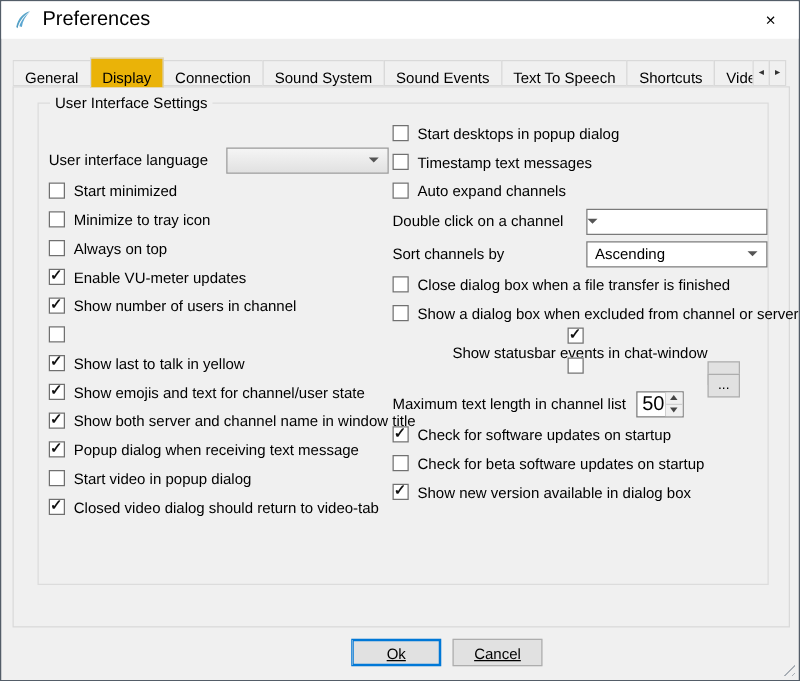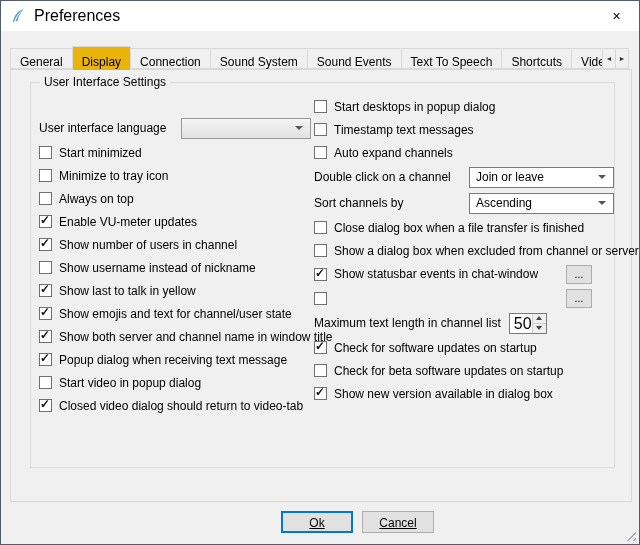--- a/index.html
+++ b/index.html
@@ -22,21 +22,21 @@
   
   .panel{position:absolute;left:9px;top:68px;width:622px;height:433px;border:1px solid #d9d9d9;box-sizing:border-box;background:#f0f0f0;}
   .groupbox{position:absolute;left:19px;top:12px;width:585px;height:386px;border:1px solid #dcdcdc;box-sizing:border-box;}
   .group-title{position:absolute;top:-8px;left:9px;background:#f0f0f0;padding:0 4px;font-size:12px;}
 
   .col-left{position:absolute;left:8px;top:20px;width:272px;margin-top:12px;}
   .col-right{position:absolute;left:283px;top:12px;width:300px;}
 
   .row{display:flex;align-items:center;height:23px;font-size:12px;}
   .row.h26{height:26px;}
-  .row.h24{height:24px;}
+  .row.h24{height:24px;flex-direction:column;}
   .lbl{white-space:nowrap;}
 
   
   .box{flex:0 0 13px;width:13px;height:13px;background:#fff;border:1px solid #707070;box-sizing:border-box;position:relative;margin-right:7px;}
   [data-checked="true"] .box::after{content:"\2713";position:absolute;left:0;top:-3px;font-size:12px;font-weight:700;color:#111;}
 
   
   .combo{margin-left:auto;height:21px;background:#fff;border:1px solid #7a7a7a;box-sizing:border-box;display:flex;align-items:center;}
   .combo .val{padding-left:6px;font-size:12px;flex:1;white-space:nowrap;overflow:hidden;}
   .combo .arr{width:0;height:0;border-left:4px solid transparent;border-right:4px solid transparent;border-top:4px solid #555;margin-right:7px;flex:0 0 auto;}
@@ -133,21 +133,20 @@
         <div class="row" data-checked="true">
           <span class="box"></span>
           <span class="lbl">Enable VU-meter updates</span>
         </div>
         <div class="row" data-checked="true">
           <span class="box"></span>
           <span class="lbl">Show number of users in channel</span>
         </div>
         <div class="row" data-checked="false">
           <span class="box"></span>
-          <span class="lbl">Show username instead of nickname</span>
         </div>
         <div class="row" data-checked="true">
           <span class="box"></span>
           <span class="lbl">Show last to talk in yellow</span>
         </div>
         <div class="row" data-checked="true">
           <span class="box"></span>
           <span class="lbl">Show emojis and text for channel/user state</span>
         </div>
         <div class="row" data-checked="true">
@@ -178,21 +177,20 @@
           <span class="lbl">Timestamp text messages</span>
         </div>
         <div class="row" data-checked="false">
           <span class="box"></span>
           <span class="lbl">Auto expand channels</span>
         </div>
 
         <div class="row h26">
           <span class="lbl">Double click on a channel</span>
           <div class="combo w145">
-            <span class="val">Join or leave</span>
             <span class="arr"></span>
           </div>
         </div>
         <div class="row h26">
           <span class="lbl">Sort channels by</span>
           <div class="combo w145">
             <span class="val">Ascending</span>
             <span class="arr"></span>
           </div>
         </div>

